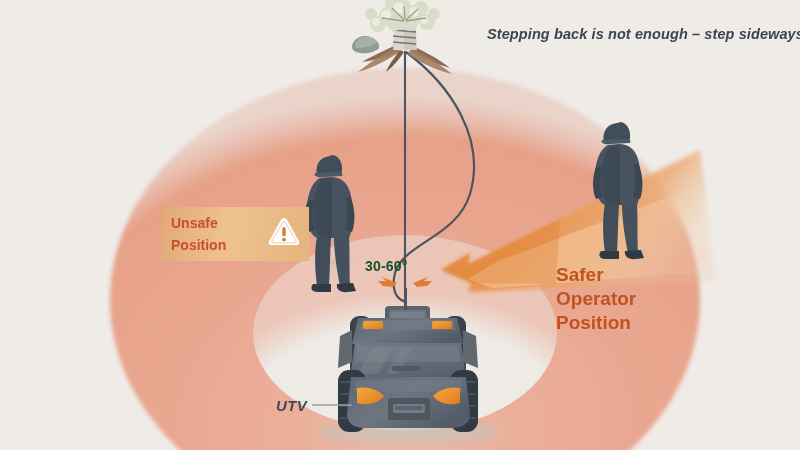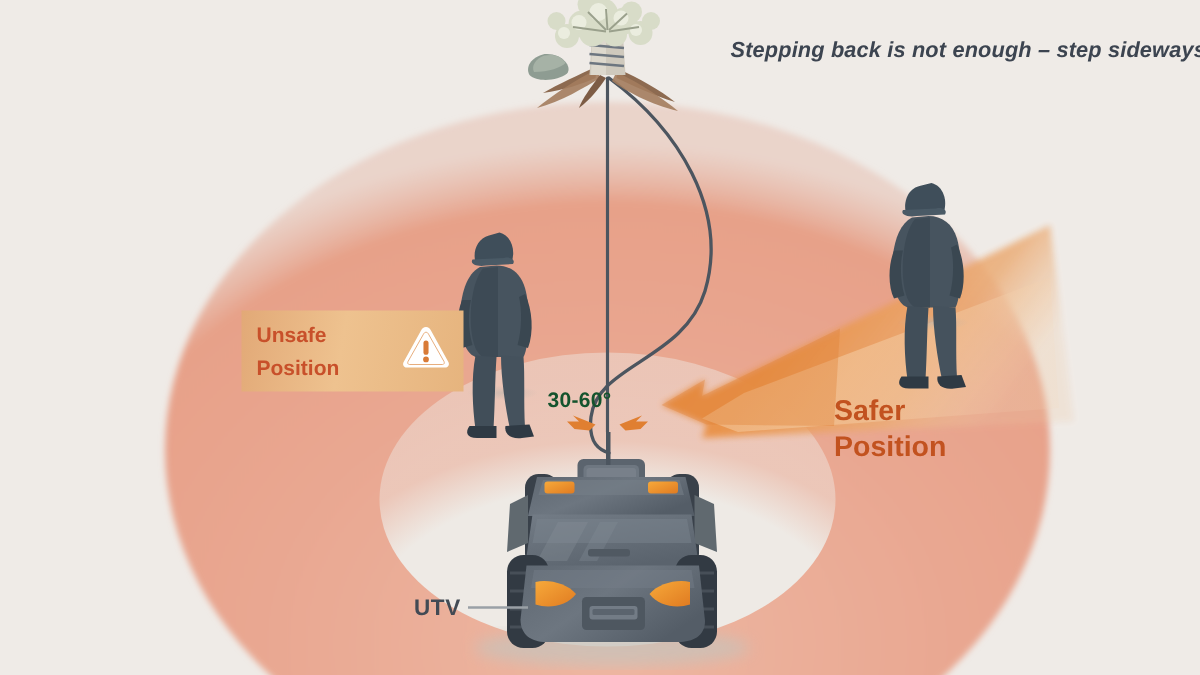--- a/index.html
+++ b/index.html
@@ -49,21 +49,21 @@
 
   
   #angle-label{
     left:365px;top:258px;
     color:#14532d;font-size:14px;font-weight:bold;letter-spacing:.2px;
   }
 
   
   #utv-label{
     left:276px;top:397px;
-    color:#424a54;font-size:15px;font-weight:bold;
+    color:#424a54;font-size:15px;font-weight:bold;font-style:italic;
     letter-spacing:.4px;
   }
 </style>
 </head>
 <body>
 
 <div id="stage">
 
   <svg class="layer" viewBox="0 0 800 450">
     <defs>
@@ -331,20 +331,21 @@
                L 4.1 29 C 2.2 29 1.2 27.2 2 25.5 L 13.7 4.3 C 14.4 3 15.4 2 17 2 Z" fill="#ffffff"></path>
       <path d="M 17 5.5 C 17.8 5.5 18.3 6 18.7 6.8 L 29 25 C 29.5 26 29 27 28 27
                L 6 27 C 5 27 4.5 26 5 25 L 15.3 6.8 C 15.7 6 16.2 5.5 17 5.5 Z" fill="#ffffff" stroke="#e4a56f" stroke-width=".6"></path>
       <rect x="15.3" y="11" width="3.4" height="9.5" rx="1.7" fill="#d97b37"></rect>
       <circle cx="17" cy="23.6" r="1.9" fill="#d97b37"></circle>
     </svg>
   </div>
 
   <div class="txt" id="safer-label">
     <div>Safer</div>
+    <div>Operator</div>
     <div>Position</div>
   </div>
 
   <div class="txt" id="angle-label">30-60°</div>
 
   <div class="txt" id="utv-label">UTV</div>
 
 </div>
 
 </body></html>

